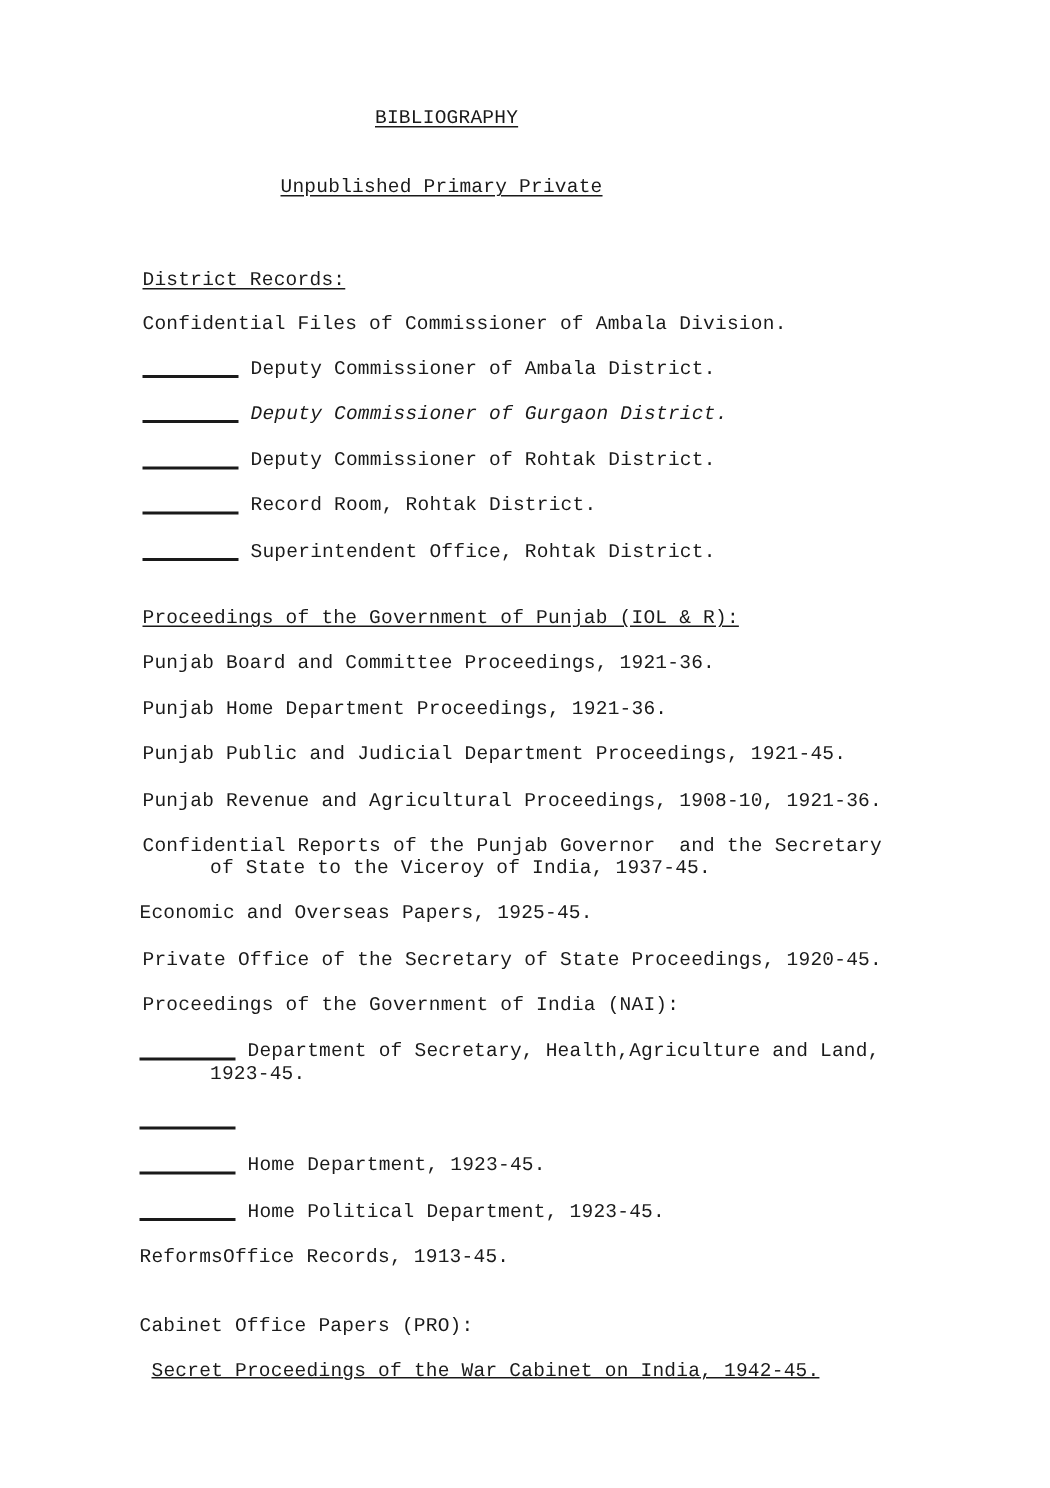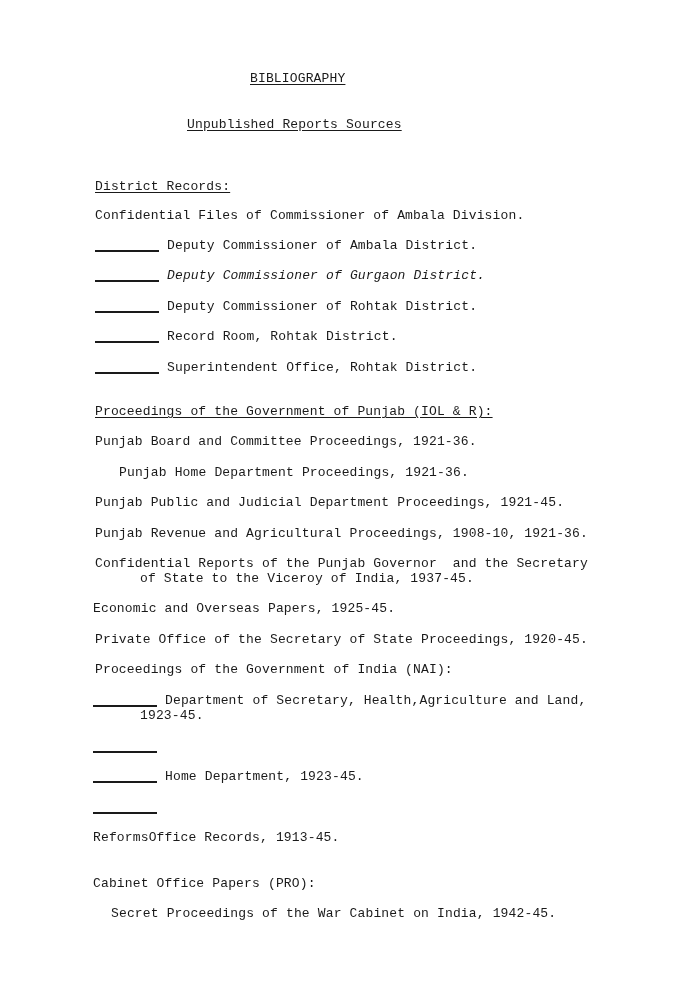--- a/index.html
+++ b/index.html
@@ -6,42 +6,42 @@
   body { width:700px; height:992px; position:relative; overflow:hidden;
          font-family:"Liberation Mono","DejaVu Sans Mono",monospace; color:#1a1a1a; }
   .line { position:absolute; font-size:13px; white-space:pre; letter-spacing:0.15px; line-height:16px; }
   .u { text-decoration:underline; text-underline-offset:2px; }
   .dash { display:inline-block; width:64px; border-bottom:2px solid #1a1a1a; margin-right:8px; vertical-align:-3px; }
 </style>
 </head>
 <body>
 
 <div class="line u" style="left:250px;top:71px;">BIBLIOGRAPHY</div>
-<div class="line u" style="left:187px;top:117px;">Unpublished Reports Sources</div>
+<div class="line u" style="left:187px;top:117px;">Unpublished Primary Private</div>
 
 <div class="line u" style="left:95px;top:179px;">District Records:</div>
 <div class="line" style="left:95px;top:208px;">Confidential Files of Commissioner of Ambala Division.</div>
 <div class="line" style="left:95px;top:238px;"><span class="dash"></span><span>Deputy Commissioner of Ambala District.</span></div>
 <div class="line" style="left:95px;top:268px;font-style:italic;"><span class="dash"></span><span>Deputy Commissioner of Gurgaon District.</span></div>
 <div class="line" style="left:95px;top:299px;"><span class="dash"></span><span>Deputy Commissioner of Rohtak District.</span></div>
 <div class="line" style="left:95px;top:329px;"><span class="dash"></span><span>Record Room, Rohtak District.</span></div>
 <div class="line" style="left:95px;top:360px;"><span class="dash"></span><span>Superintendent Office, Rohtak District.</span></div>
 
 <div class="line u" style="left:95px;top:404px;">Proceedings of the Government of Punjab (IOL &amp; R):</div>
 <div class="line" style="left:95px;top:434px;">Punjab Board and Committee Proceedings, 1921-36.</div>
-<div class="line" style="left:95px;top:465px;margin-left:24px;">Punjab Home Department Proceedings, 1921-36.</div>
+<div class="line" style="left:95px;top:465px;">Punjab Home Department Proceedings, 1921-36.</div>
 <div class="line" style="left:95px;top:495px;">Punjab Public and Judicial Department Proceedings, 1921-45.</div>
 <div class="line" style="left:95px;top:526px;">Punjab Revenue and Agricultural Proceedings, 1908-10, 1921-36.</div>
 <div class="line" style="left:95px;top:556px;">Confidential Reports of the Punjab Governor  and the Secretary</div>
 <div class="line" style="left:140px;top:571px;">of State to the Viceroy of India, 1937-45.</div>
 <div class="line" style="left:93px;top:601px;">Economic and Overseas Papers, 1925-45.</div>
 <div class="line" style="left:95px;top:632px;">Private Office of the Secretary of State Proceedings, 1920-45.</div>
 
 <div class="line" style="left:95px;top:662px;">Proceedings of the Government of India (NAI):</div>
 <div class="line" style="left:93px;top:693px;"><span class="dash" style="width:64px;margin-right:8px;"></span><span>Department of Secretary, Health,Agriculture and Land,</span></div>
 <div class="line" style="left:140px;top:708px;">1923-45.</div>
 <div class="line" style="left:93px;top:739px;"><span class="dash"></span></div>
 <div class="line" style="left:93px;top:769px;"><span class="dash"></span><span>Home Department, 1923-45.</span></div>
-<div class="line" style="left:93px;top:800px;"><span class="dash"></span></div>
+<div class="line" style="left:93px;top:800px;"><span class="dash"></span><span>Home Political Department, 1923-45.</span></div>
 <div class="line" style="left:93px;top:830px;">ReformsOffice Records, 1913-45.</div>
 
 <div class="line" style="left:93px;top:876px;">Cabinet Office Papers (PRO):</div>
-<div class="line" style="left:111px;top:906px;">Secret Proceedings of the War Cabinet on India, 1942-45.</div>
+<div class="line" style="left:101px;top:906px;text-decoration:underline;">Secret Proceedings of the War Cabinet on India, 1942-45.</div>
 
 </body></html>

